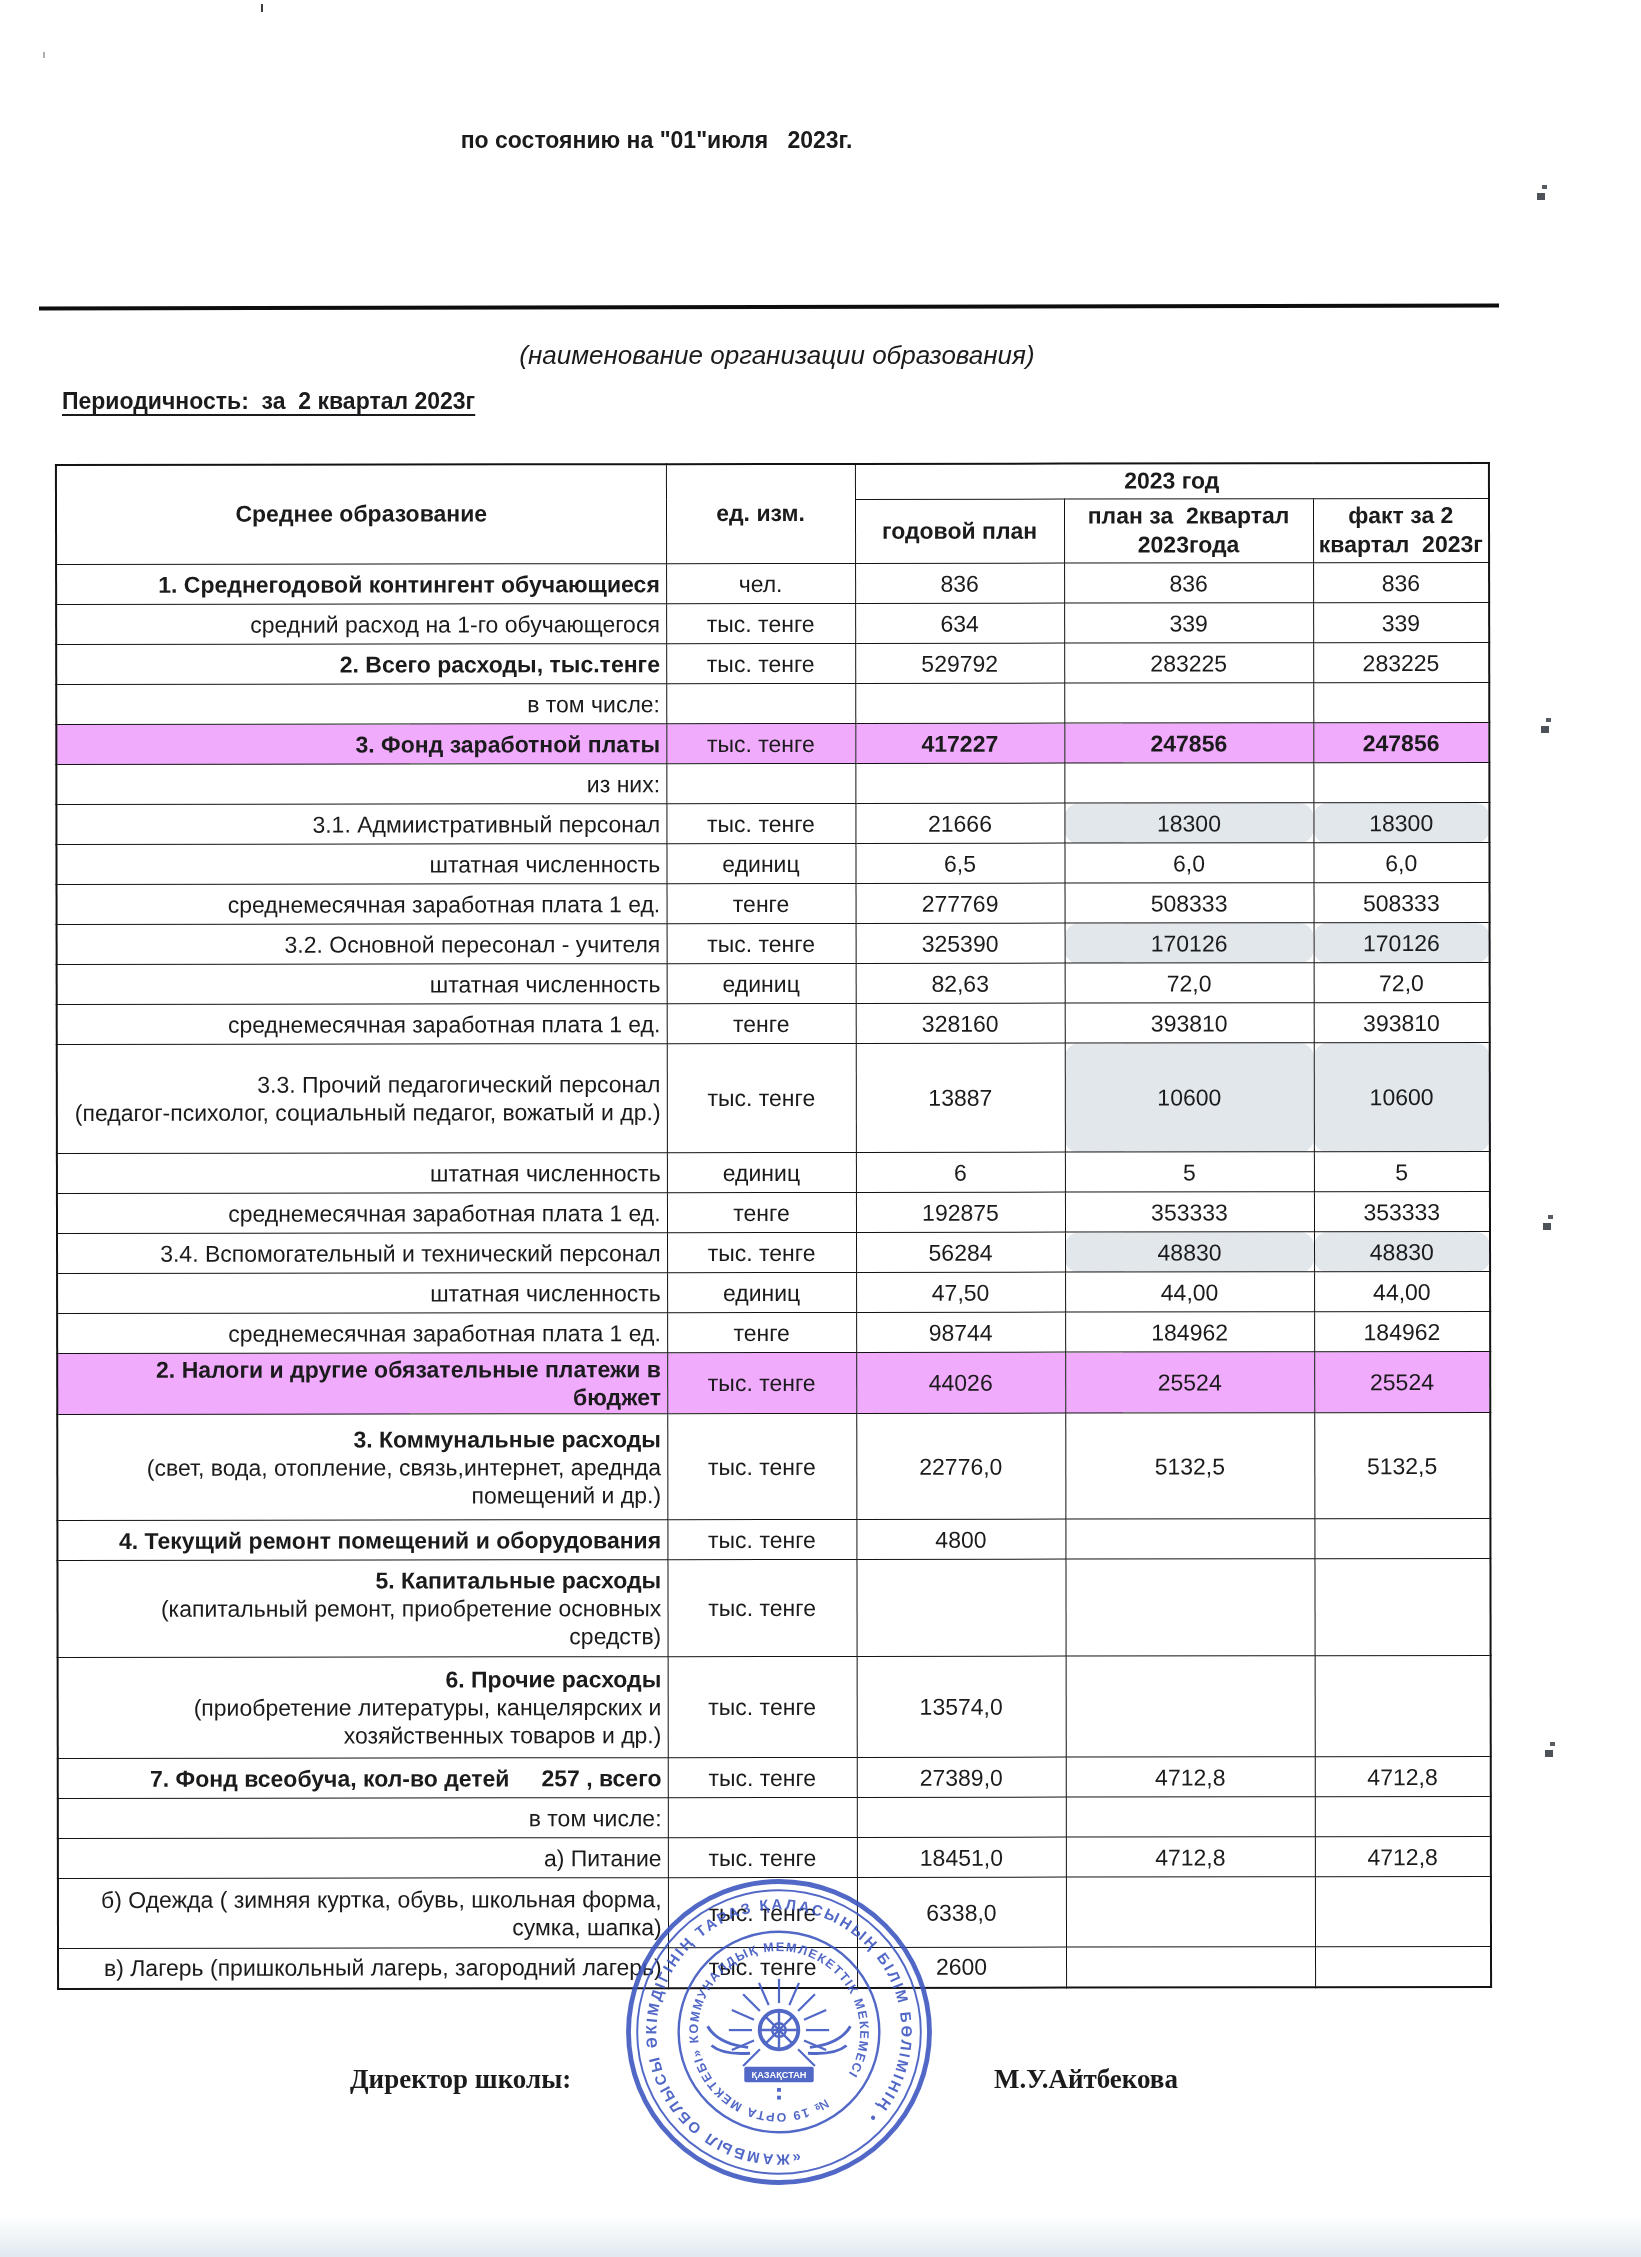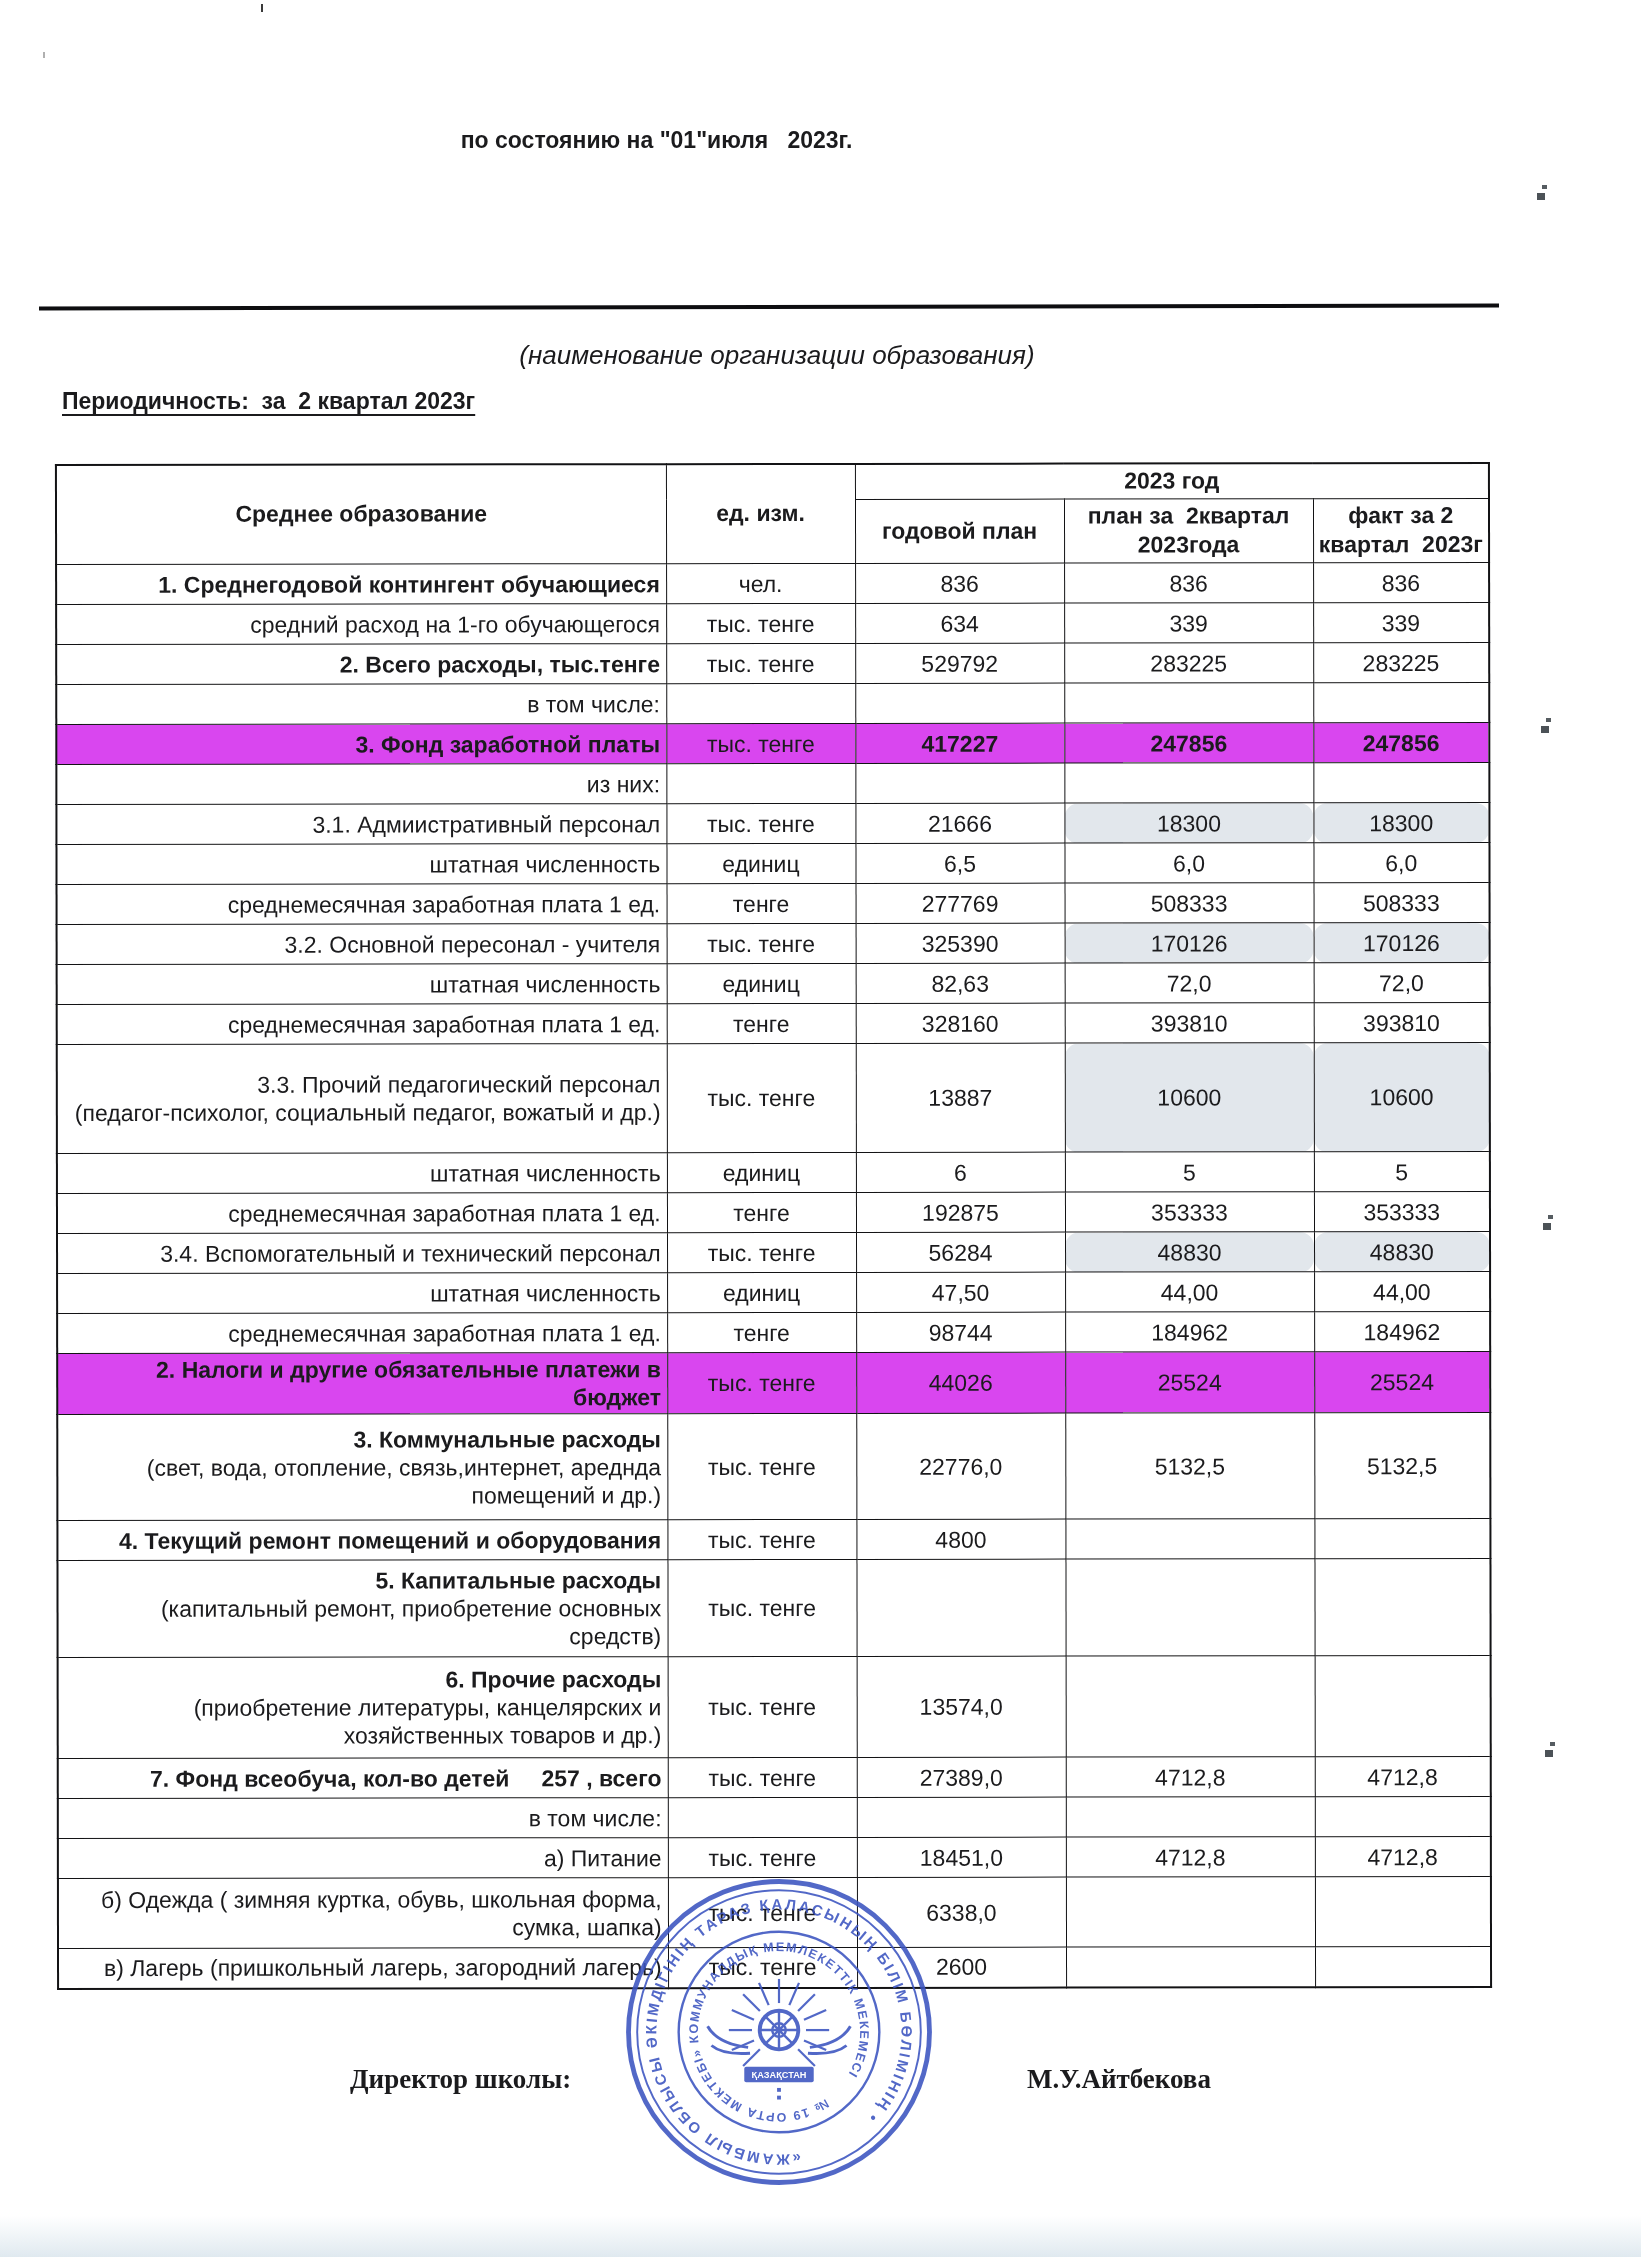--- a/index.html
+++ b/index.html
@@ -19,25 +19,25 @@
   .fin thead th{font-weight:bold;font-size:23px;text-align:center;vertical-align:middle;padding:1.9px 3.9px;line-height:1.3;}
   .fin thead tr.hr1{height:35px;}
   .fin thead tr.hr2{height:64px;}
   .fin tbody tr{height:40px;}
   .fin tbody td{font-size:23px;vertical-align:middle;padding:1.9px 5.8px;line-height:1.22;}
   td.c-label{text-align:right;padding-left:8.7px;}
   td.c-unit{text-align:center;}
   td.c-val{text-align:center;}
   tr.b .lbl-main{font-weight:bold;}
   tr.vb td.c-val{font-weight:bold;}
-  tr.sh-row td{background:#d946ef;}
+  tr.sh-row td{background:#f0abfc;}
   tr.sh-vals td.c-plan,tr.sh-vals td.c-fact{background:#e2e7ec;border-radius:14px;}
   .lbl-sub{font-weight:normal;}
   .footer-label{position:absolute;top:2064px;left:350px;font-family:"Liberation Serif",serif;font-weight:bold;font-size:27px;}
-  .footer-name{position:absolute;top:2064px;left:994px;font-family:"Liberation Serif",serif;font-weight:bold;font-size:27px;margin-left:33px;}
+  .footer-name{position:absolute;top:2064px;left:994px;font-family:"Liberation Serif",serif;font-weight:bold;font-size:27px;}
   .stamp{position:absolute;left:615px;top:1868px;width:328px;height:328px;opacity:.88;}
   .art{position:absolute;width:9.7px;height:14.5px;}
   .art::before{content:"";position:absolute;right:0;top:0;width:4.8px;height:3.9px;background:#565c61;}
   .art::after{content:"";position:absolute;left:0;bottom:0;width:7.7px;height:6.8px;background:#4c5257;}
   .speck{position:absolute;background:#3a3a3a;}
 </style>
 </head>
 <body>
 
 <div class="page">

